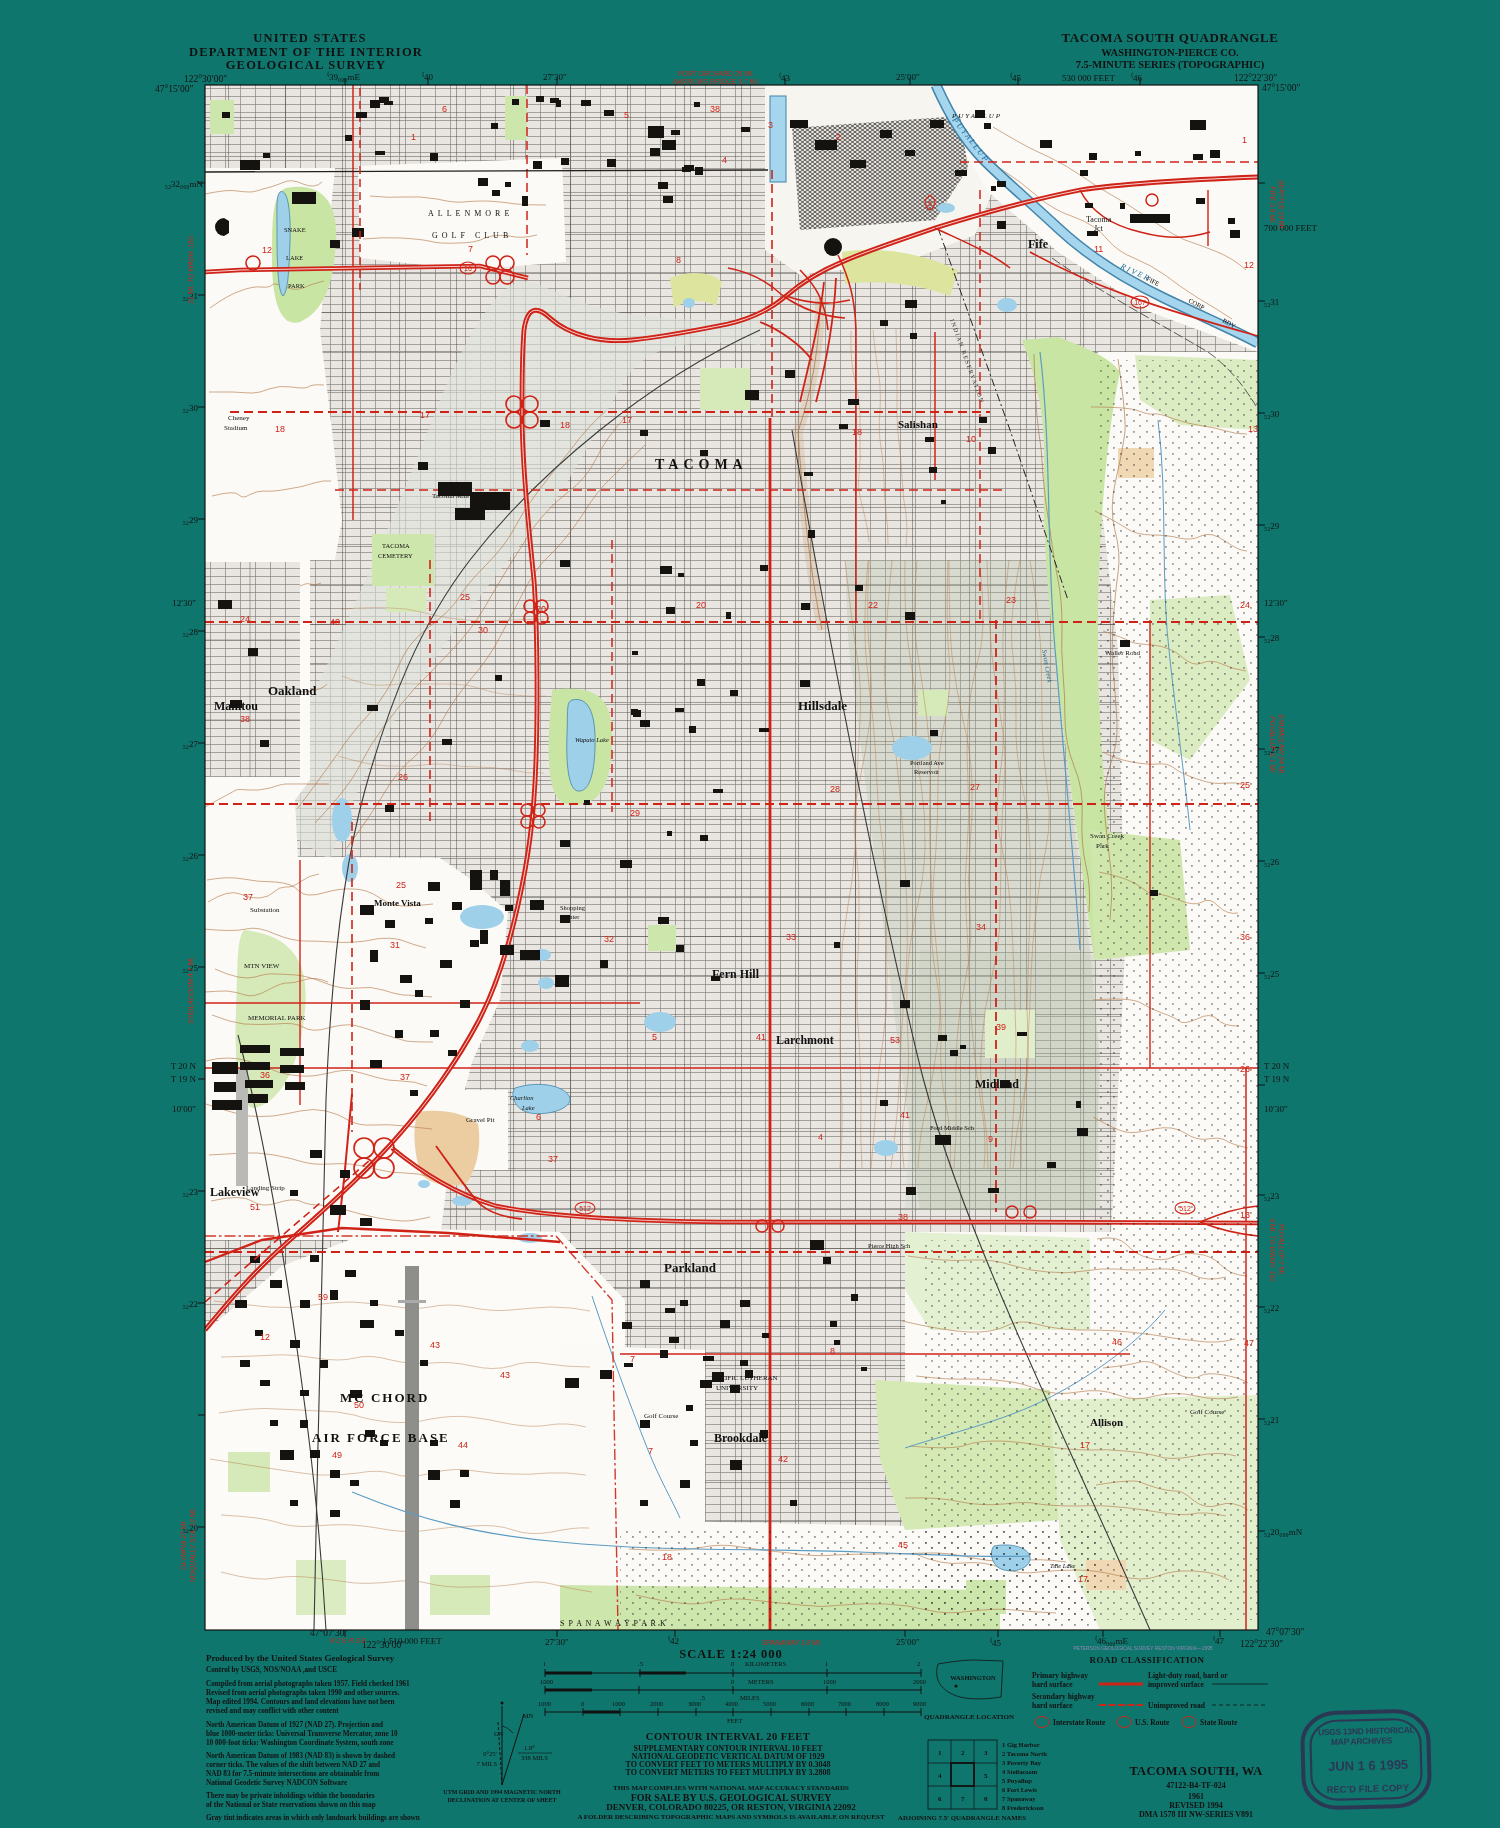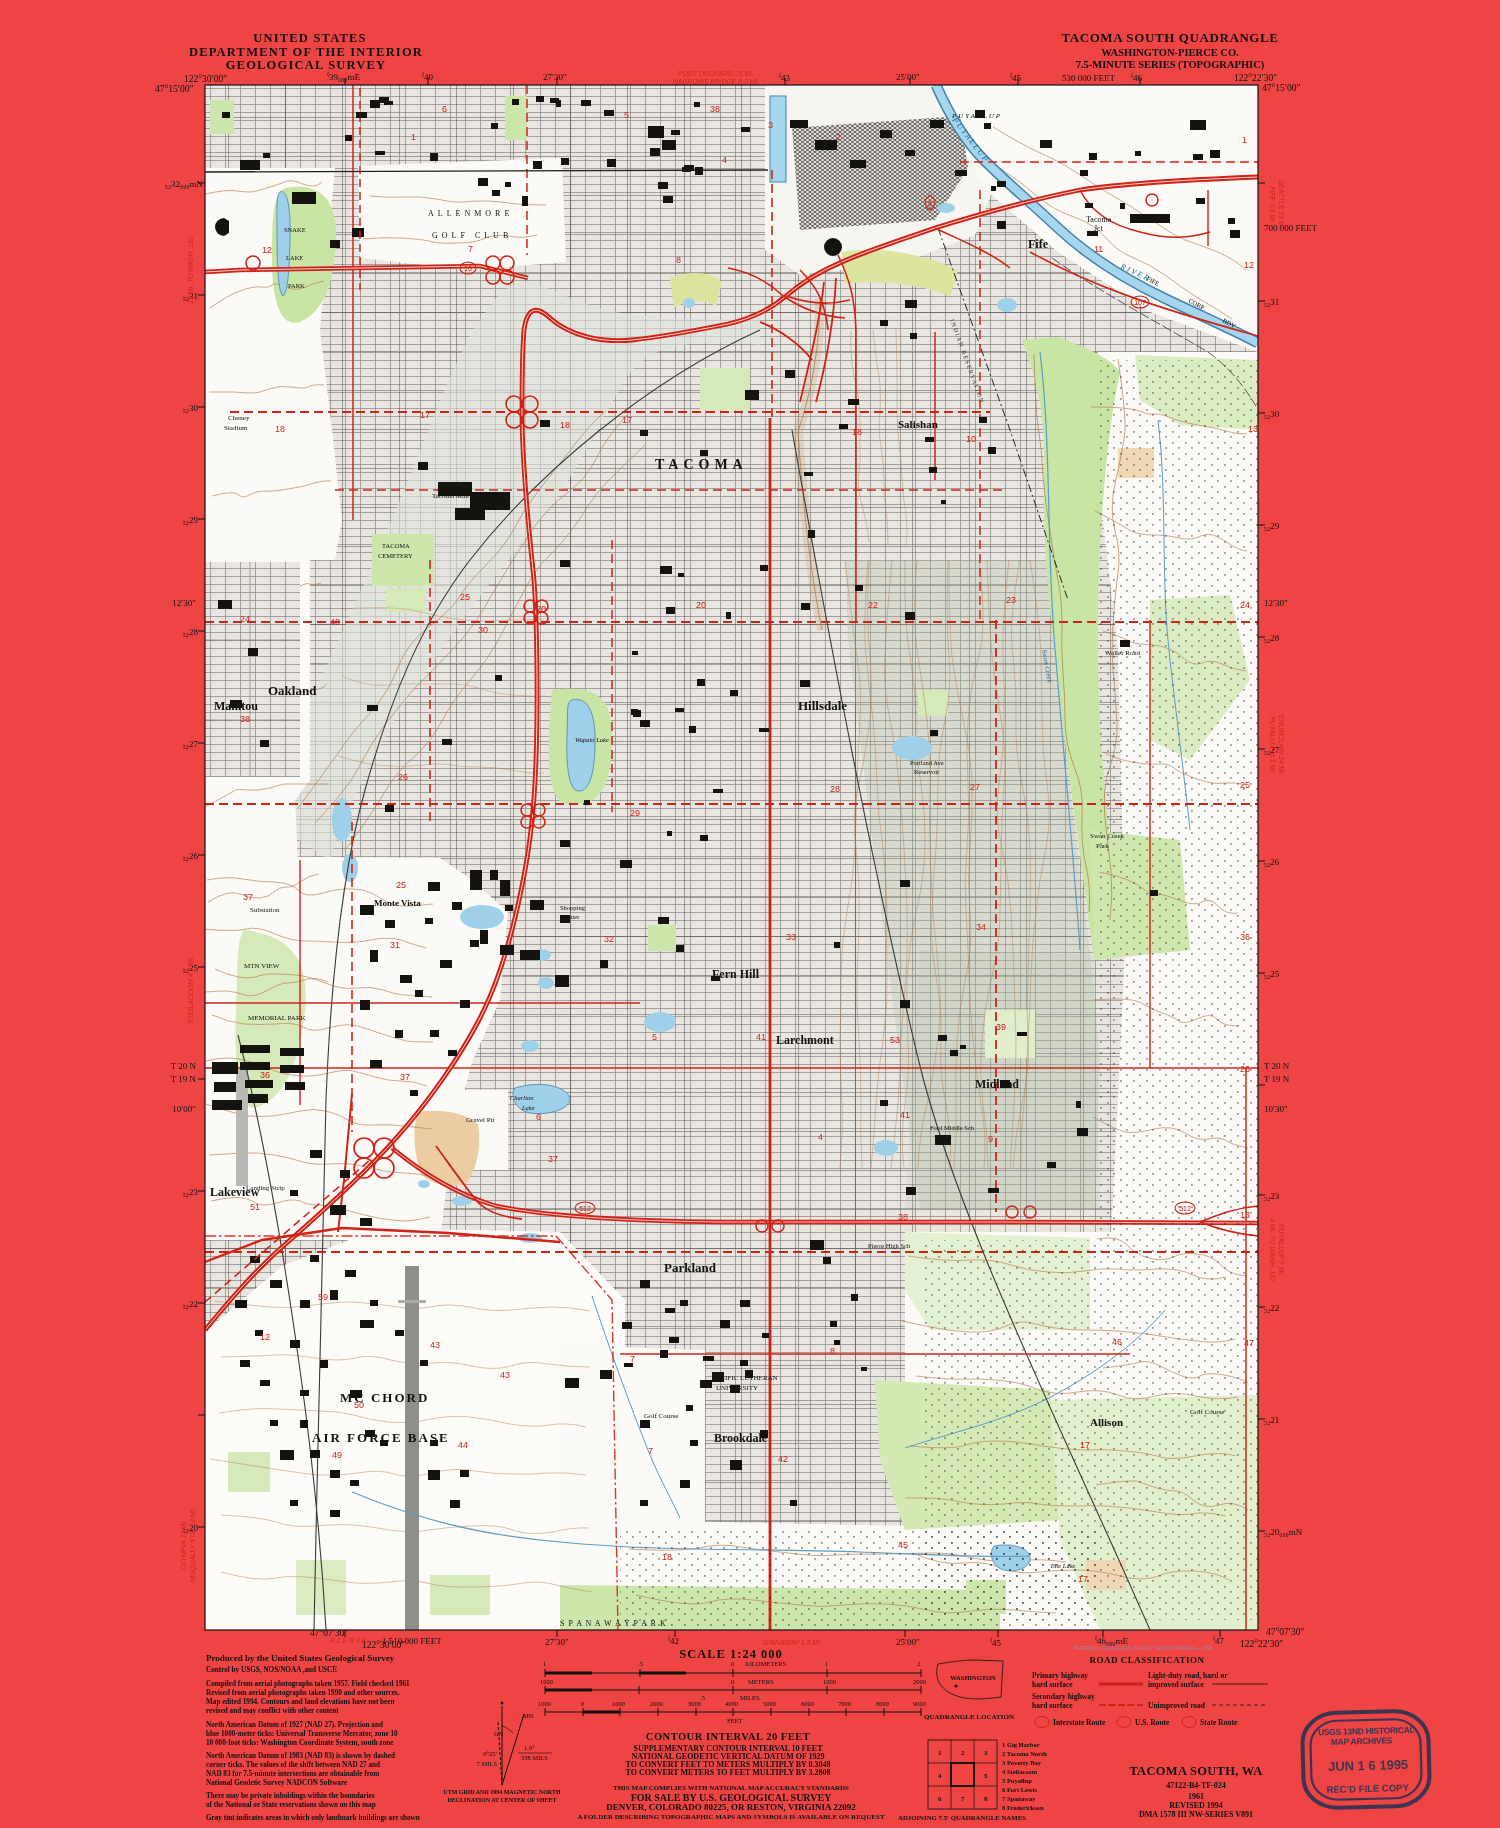--- a/index.html
+++ b/index.html
@@ -1,16 +1,16 @@
 <!DOCTYPE html>
 <html><head>
 <meta charset="utf-8">
 <style>
   html,body{margin:0;padding:0;background:#fdfdfb;}
-  #page{position:relative;width:1500px;height:1828px;background:#ef4444;overflow:hidden;
+  #page{position:relative;width:1500px;height:1828px;background:#0f766e;overflow:hidden;
         font-family:"Liberation Serif", serif;}
   svg{position:absolute;left:0;top:0;}
 </style>
 </head>
 <body>
 <div id="page">
 <svg width="1500" height="1828" viewBox="0 0 1500 1828">
 <defs>
 
   <pattern id="u1" width="15" height="8" patternUnits="userSpaceOnUse">

